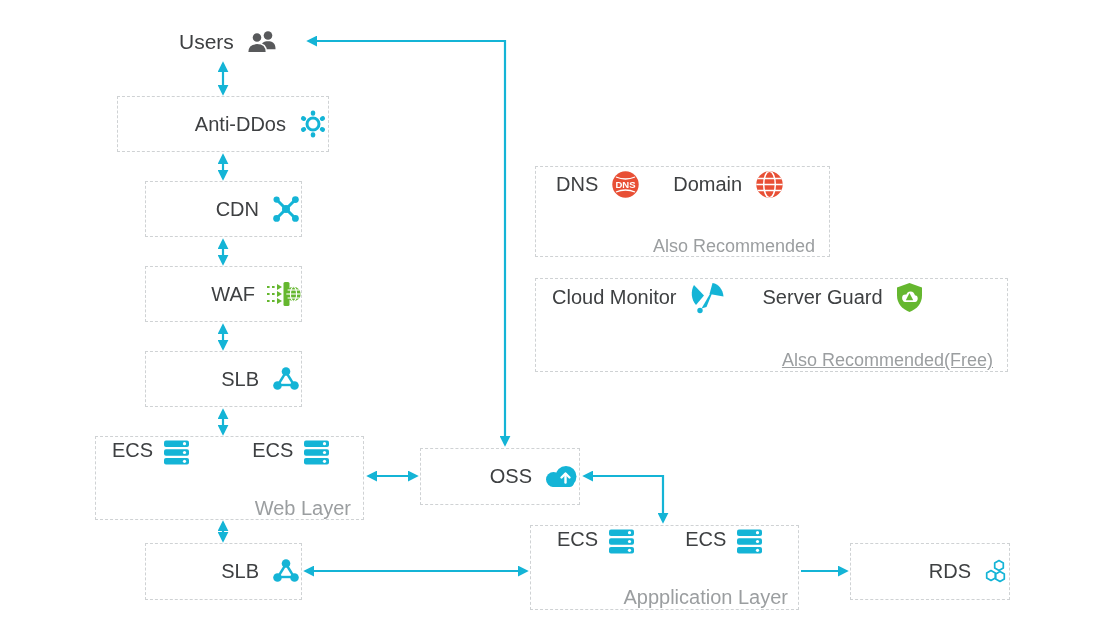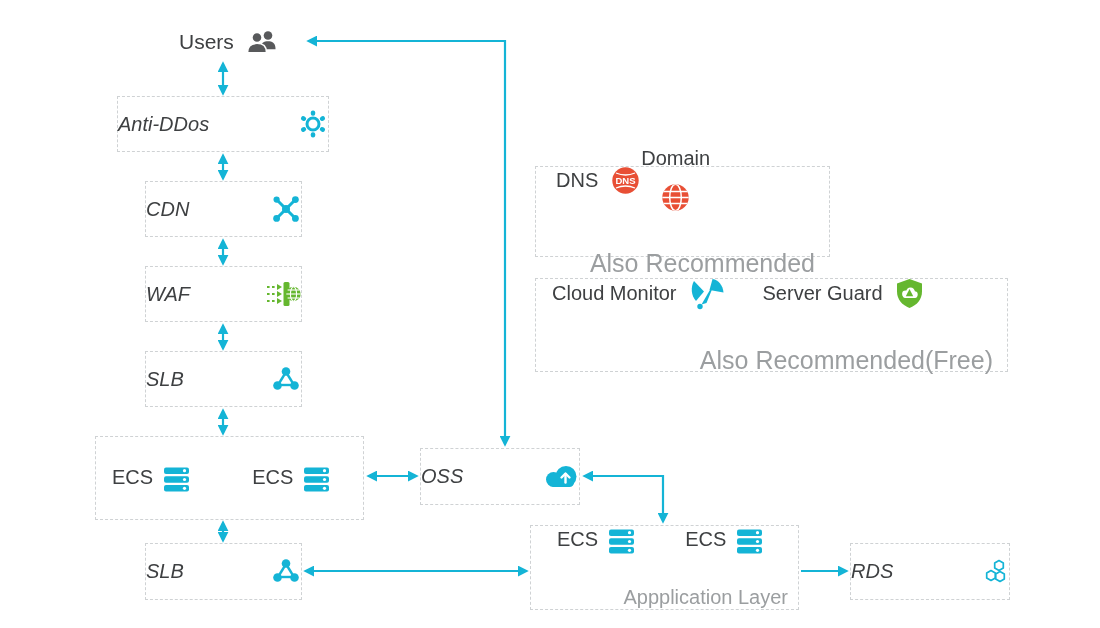--- a/index.html
+++ b/index.html
@@ -6,32 +6,32 @@
   #canvas{
     position:relative;width:1100px;height:628px;background:#ffffff;
     font-family:"Liberation Sans","DejaVu Sans",sans-serif;overflow:hidden;
   }
   #wires{position:absolute;left:0;top:0;width:1100px;height:628px;}
   .node{
     position:absolute;border:1px dashed #cfd2d4;background:#ffffff;
     box-sizing:border-box;
     gap:28px;
   }
-  .simple{display:flex;align-items:center;justify-content:space-between;gap:12px;font-style:italic;}
+  .simple{display:flex;align-items:center;justify-content:flex-end;gap:12px;}
   .nlabel{font-size:20px;color:#3e4042;white-space:nowrap;}
   .muted{color:#9b9ea0;}
   .users-row{position:absolute;display:flex;align-items:center;gap:10px;}
   .users-row .nlabel{font-size:21px;}
   .layer-box{display:flex;flex-direction:column;justify-content:center;}
   .ecs-row{display:flex;align-items:flex-start;gap:10px;}
   .sub-row{font-size:20px;text-align:right;margin-top:3px;white-space:nowrap;}
   .pair{display:flex;align-items:center;gap:12px;}
   .panel{display:flex;flex-direction:column;justify-content:center;}
   .panel-row{display:flex;align-items:center;}
-  .panel-note{font-size:25px;text-align:right;margin-top:8px;white-space:nowrap;}
+  .panel-note{font-size:18px;text-align:right;margin-top:8px;white-space:nowrap;}
   .icon{flex:0 0 auto;display:block;}
   svg text{font-family:"Liberation Sans","DejaVu Sans",sans-serif;}
 </style>
 </head>
 <body>
 
 <div id="canvas">
 
   <svg id="wires" viewBox="0 0 1100 628">
     <defs>
@@ -176,20 +176,21 @@
           <rect x="1" y="10.3" width="25" height="6.4" rx="2"></rect>
           <rect x="1" y="19.1" width="25" height="6.4" rx="2"></rect>
         </g>
         <g fill="#ffffff">
           <circle cx="21.5" cy="4.7" r="1.6"></circle>
             <circle cx="21.5" cy="13.5" r="1.6"></circle>
             <circle cx="21.5" cy="22.3" r="1.6"></circle>
         </g>
       </svg>
     </div>
+    <div class="sub-row muted">Web Layer</div>
   </div>
 
   <div class="node simple" style="left:145px;top:543px;width:157px;height:57px;">
     <span class="nlabel">SLB</span>
     <svg class="icon" width="30" height="27" viewBox="0 0 30 27">
       <g stroke="#14b4d6" stroke-width="2.4">
         <line x1="15" y1="6" x2="7" y2="19"></line>
           <line x1="15" y1="6" x2="23" y2="19"></line>
           <line x1="7" y1="19" x2="23" y2="19"></line>
       </g>
@@ -222,21 +223,21 @@
         <span class="nlabel">DNS</span>
         <svg class="icon" width="31" height="31" viewBox="0 0 31 31">
           <circle cx="15.5" cy="15.5" r="13.2" fill="#e84f35"></circle>
           <g stroke="#ffffff" stroke-width="1.3" fill="none">
             <path d="M6,8 Q15.5,12 25,8"></path>
             <path d="M6,23 Q15.5,19 25,23"></path>
           </g>
           <text x="15.5" y="19.2" text-anchor="middle" font-size="9.5" font-weight="bold" fill="#ffffff">DNS</text>
         </svg>
       </span>
-      <span class="pair" style="flex-direction:column;">
+      <span class="pair" style="margin-left:32px;">
         <span class="nlabel">Domain</span>
         <svg class="icon" width="31" height="31" viewBox="0 0 31 31">
           <defs>
               <clipPath id="domclip">
                 <circle cx="15.5" cy="15.5" r="13.2"></circle>
               </clipPath>
             </defs>
           <circle cx="15.5" cy="15.5" r="13.2" fill="#e84f35"></circle>
           <g clip-path="url(#domclip)" stroke="#ffffff" stroke-width="1.5" fill="none">
             <ellipse cx="15.5" cy="15.5" rx="5.8" ry="13.2"></ellipse>
@@ -270,21 +271,21 @@
           <g fill="#ffffff">
             <circle cx="10.5" cy="16" r="3.4"></circle>
             <circle cx="15.5" cy="13.8" r="4.4"></circle>
             <circle cx="19.5" cy="16.5" r="3.2"></circle>
             <rect x="8" y="15.5" width="14" height="4.4" rx="2.2"></rect>
           </g>
           <polygon points="14.5,11 18.2,18.2 10.8,18.2" fill="#65b72f"></polygon>
         </svg>
       </span>
     </div>
-    <div class="panel-note muted" style="padding-right:0;">Also Recommended(Free)</div>
+    <div class="panel-note muted" style="padding-right:0;text-decoration:underline;">Also Recommended(Free)</div>
   </div>
 
   <div class="node layer-box" style="left:530px;top:525px;width:269px;height:85px;padding:10px 10px 8px 26px;">
     <div class="ecs-row">
       <span class="nlabel">ECS</span>
       <svg class="icon" width="27" height="27" viewBox="0 0 27 27">
         <g fill="#14b4d6">
           <rect x="1" y="1.5" width="25" height="6.4" rx="2"></rect>
           <rect x="1" y="10.3" width="25" height="6.4" rx="2"></rect>
           <rect x="1" y="19.1" width="25" height="6.4" rx="2"></rect>

